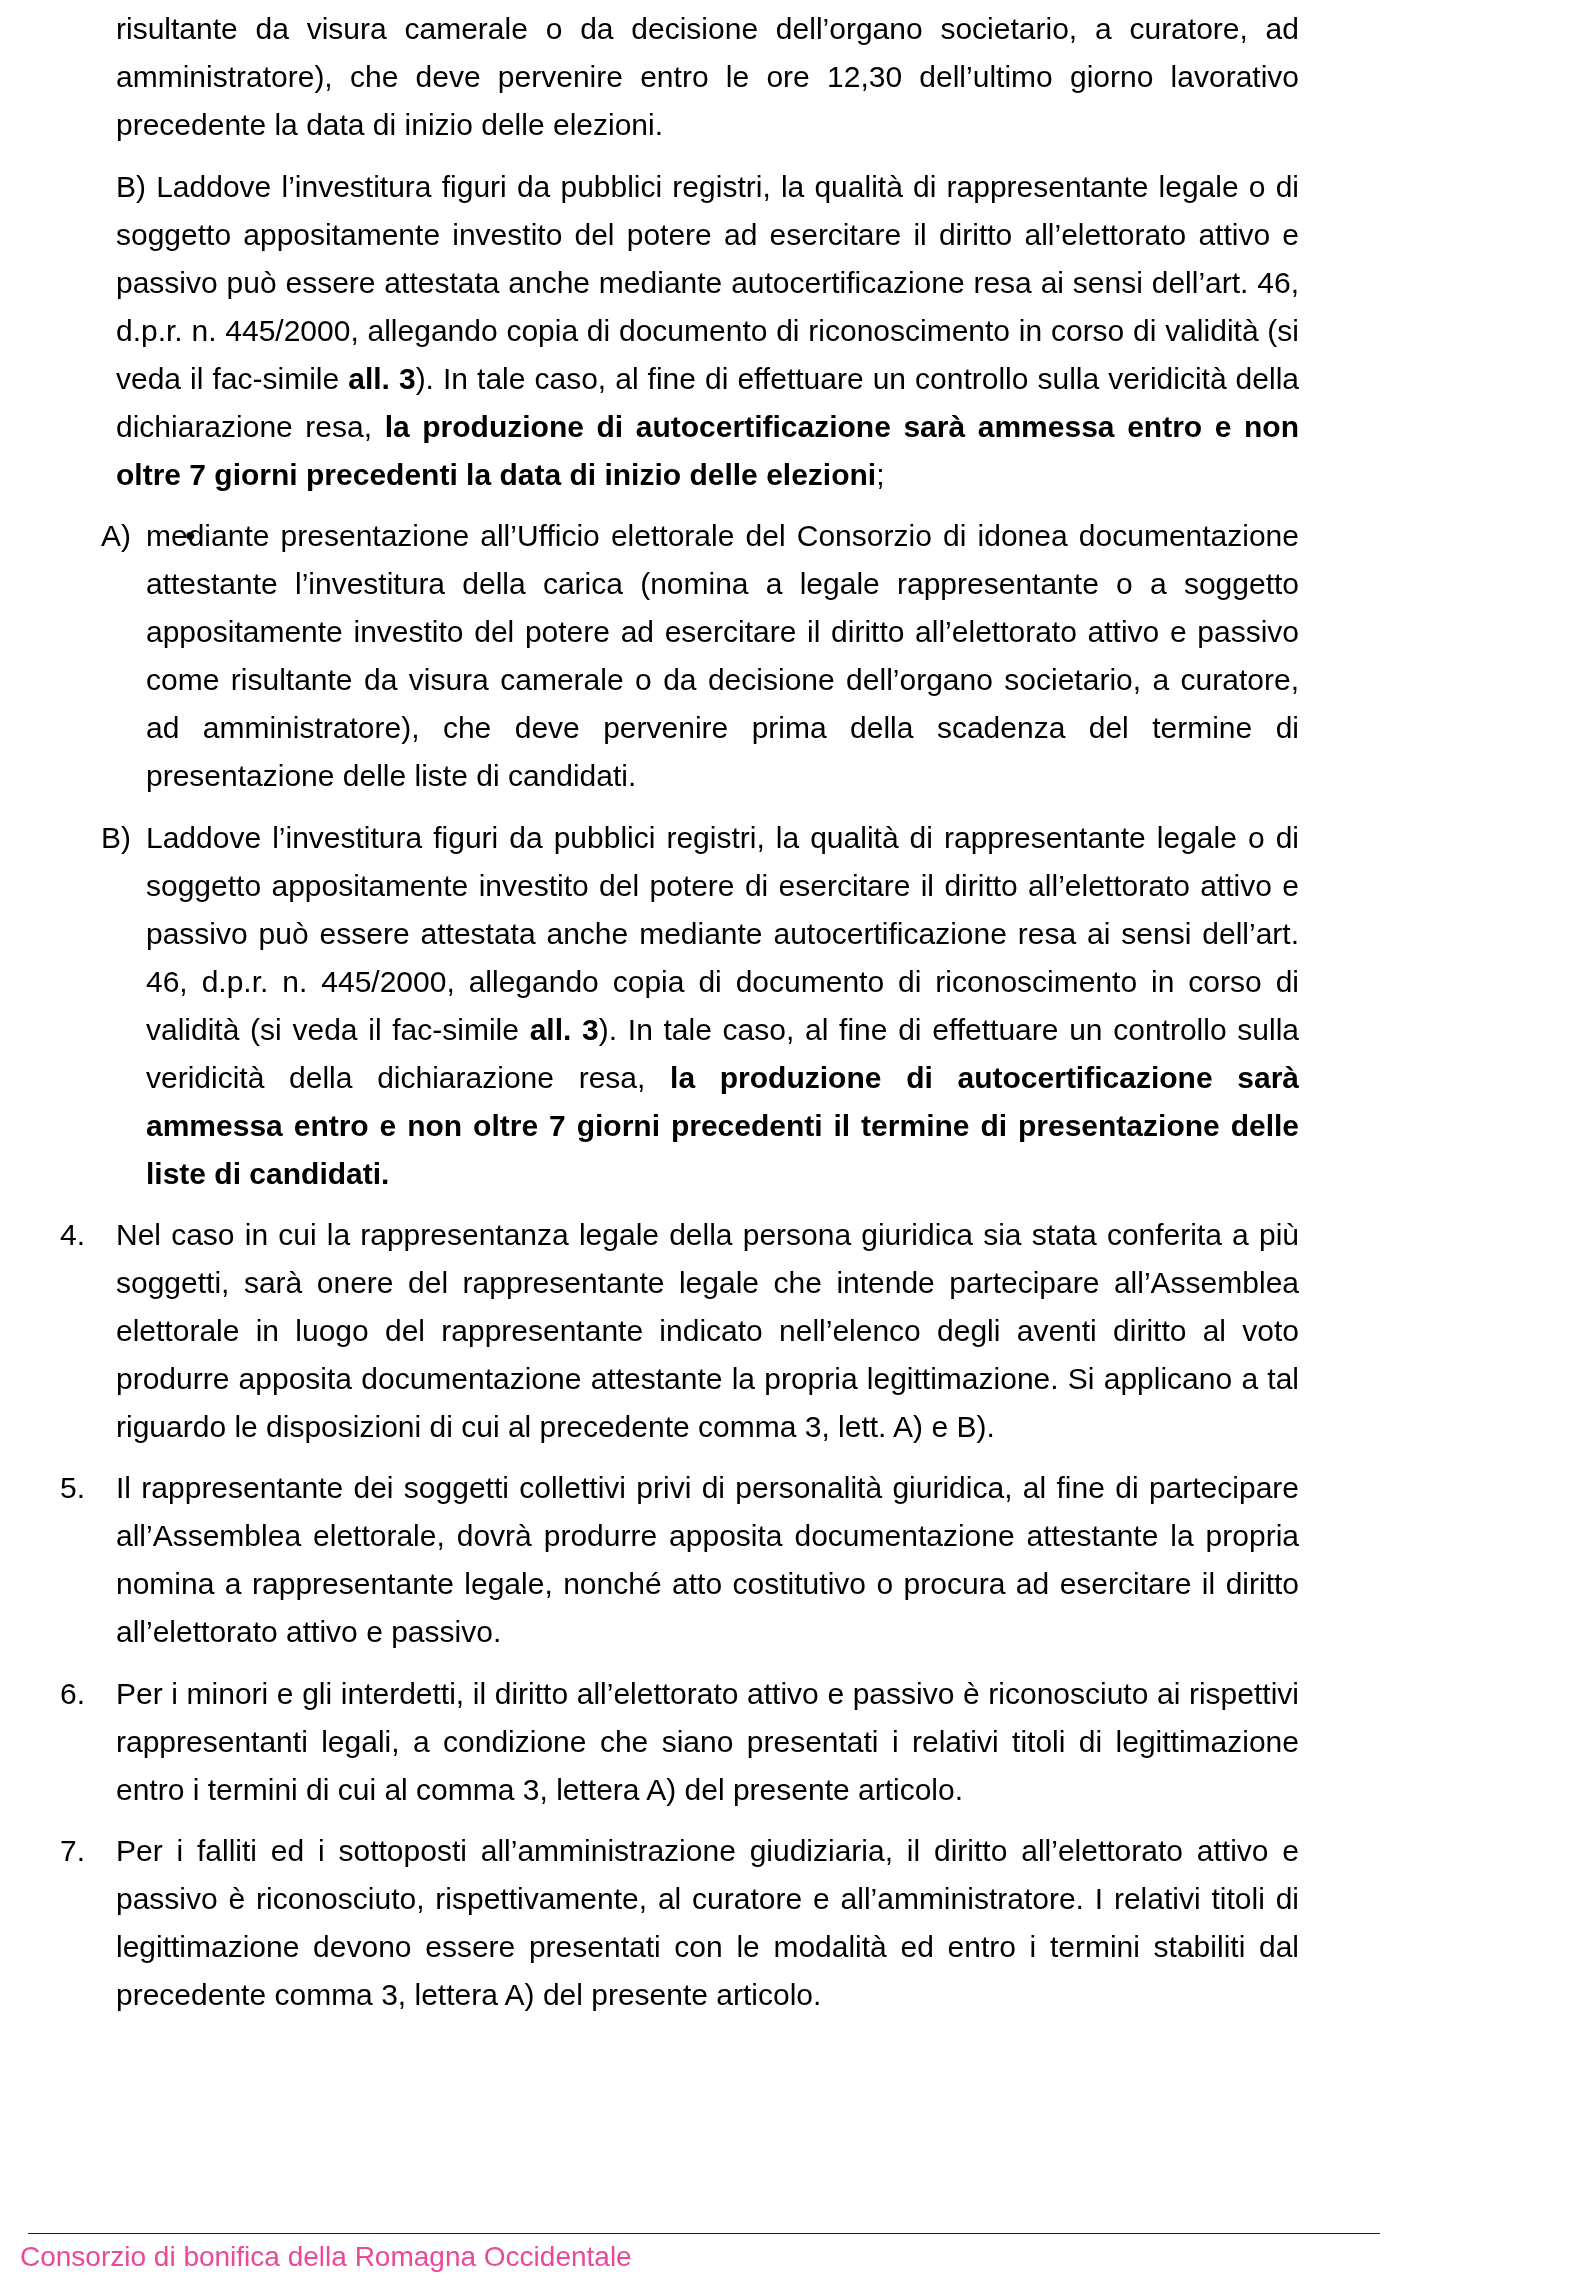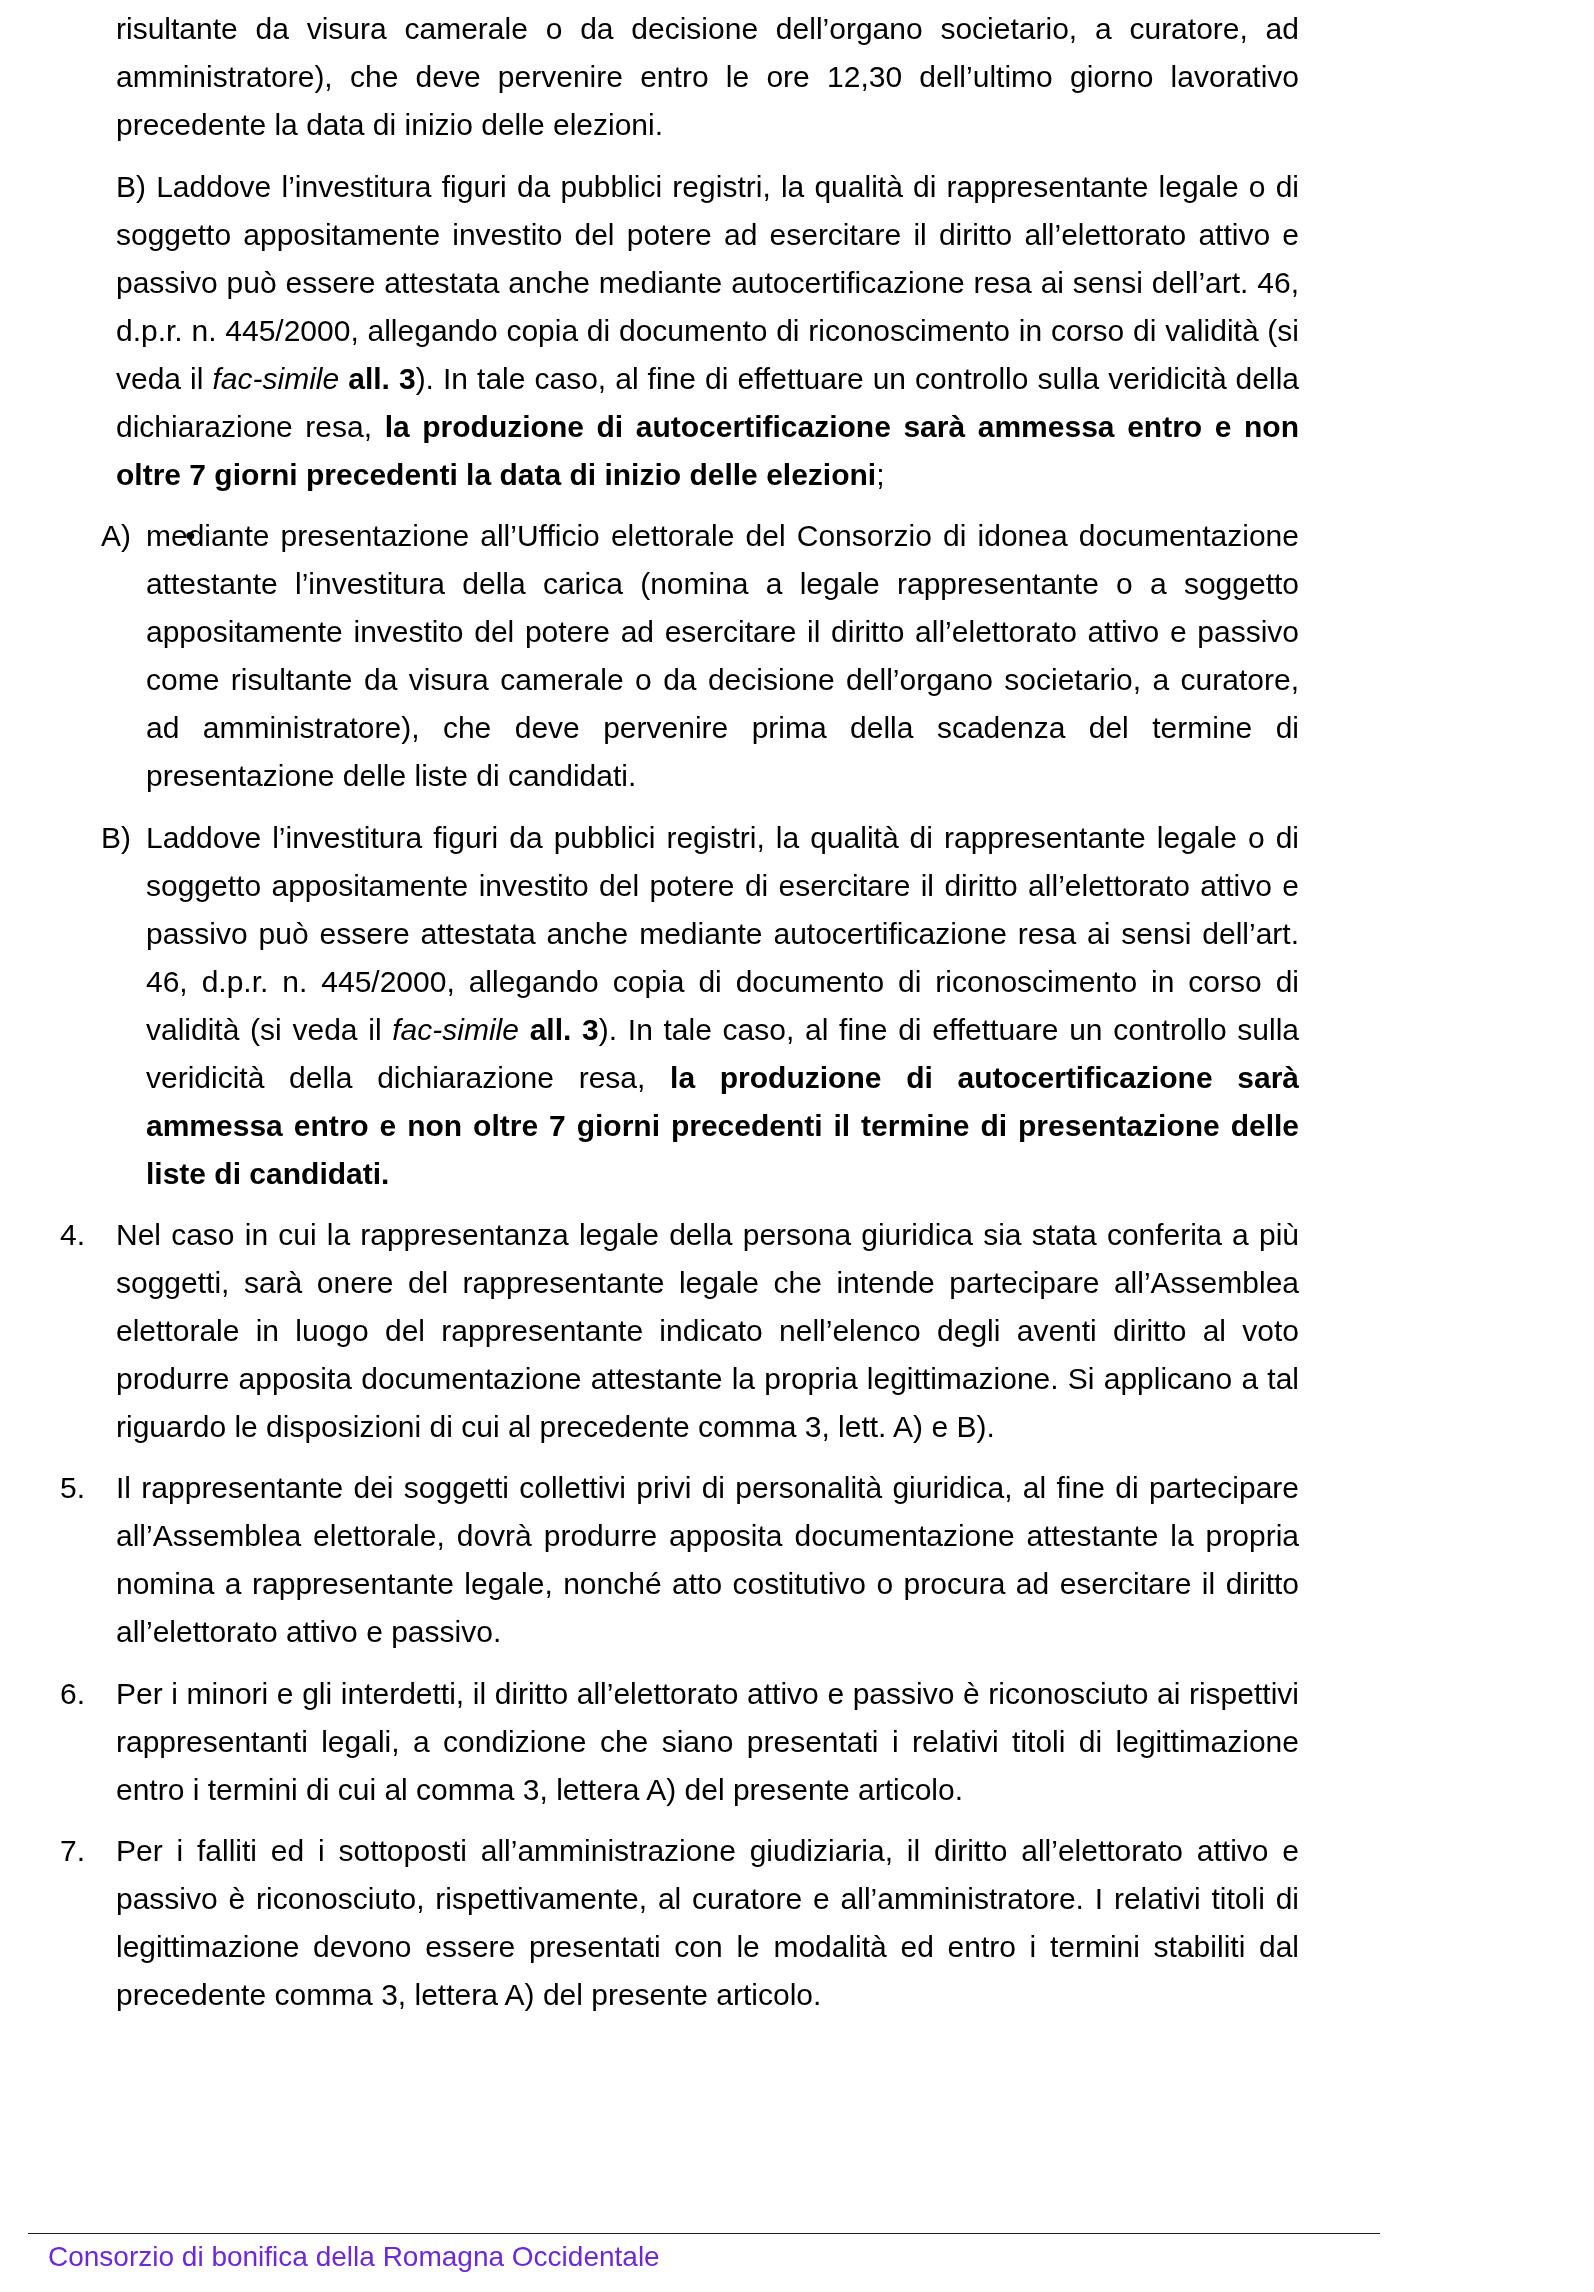--- a/index.html
+++ b/index.html
@@ -35,37 +35,37 @@
   .para.numbered { margin-left: 116px; }
   .para.lettered { margin-left: 146px; }
   .para.bullet   { margin-left: 236px; }
 
   .plabel { position: absolute; top: 0; white-space: nowrap; }
   .lettered > .plabel { left: -45px; }
   .numbered > .plabel { left: -56px; }
   .bullet   > .plabel { left: -51px; }
 
   .b { font-weight: bold; margin-top: 22px; }
-  .i { font-style: italic; }
+  .i { }
 
   .footer-rule {
     position: absolute;
     left: 28px;
     top: 2233px;
     width: 1434px;
     height: 0;
     border-top: 1.8px solid #1f1f1f;
   }
   .footer-org {
     position: absolute;
-    left: 48px;
+    left: 20px;
     top: 2240px;
     font-size: 28px;
     line-height: 34px;
-    color: #6d28d9;
+    color: #ec4899;
     white-space: nowrap;
   }
   .footer-page {
     position: absolute;
     left: 1478px;
     top: 2236px;
     font-size: 29.6px;
     line-height: 34px;
     color: #000000;
   }

